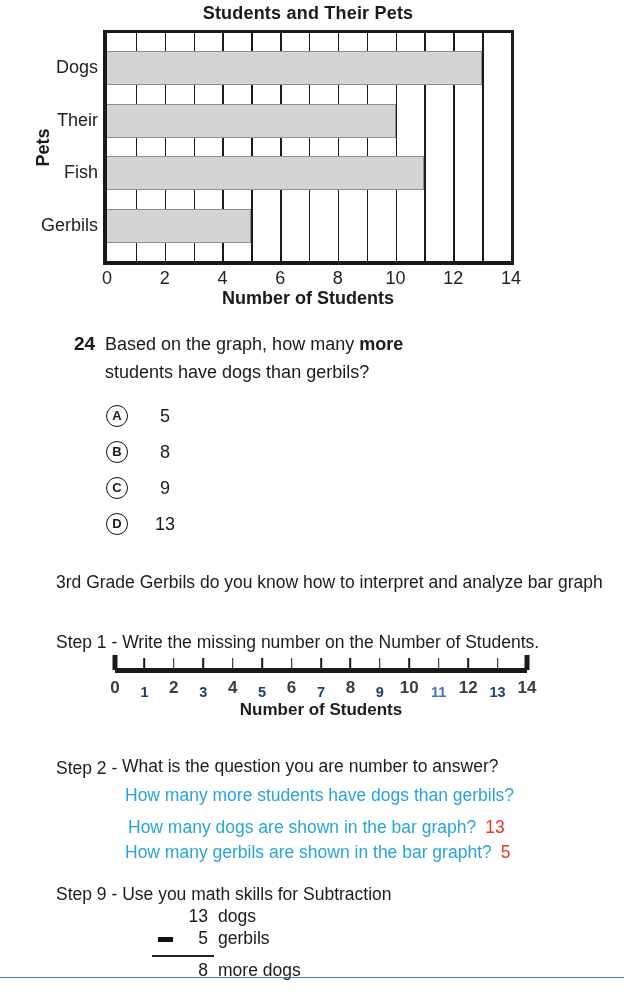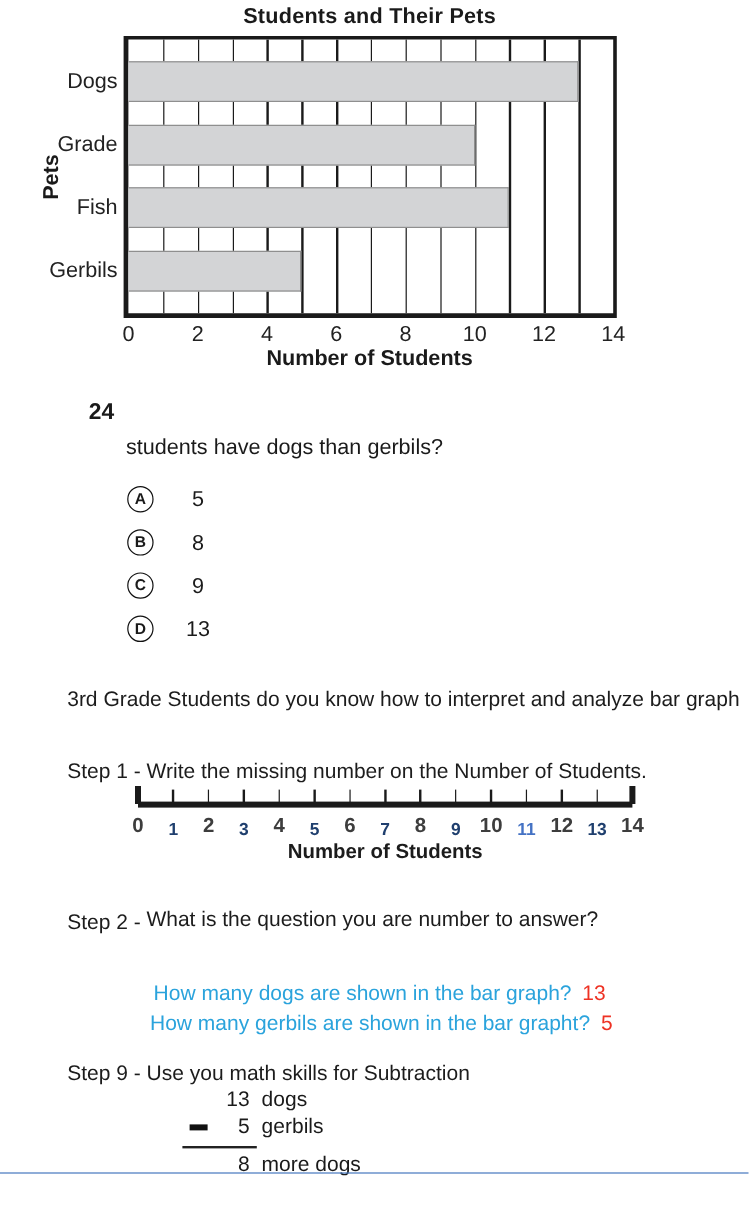--- a/index.html
+++ b/index.html
@@ -76,21 +76,21 @@
 <div id="canvas">
 
   <div class="chart-title">Students and Their Pets</div>
 
   <div class="pets-wrap">
     <span>Pets</span>
   </div>
 
   <div id="ycats">
       <div class="ycat" style="top: 57.4px;">Dogs</div>
-      <div class="ycat" style="top: 109.8px;">Grade</div>
+      <div class="ycat" style="top: 109.8px;">Their</div>
       <div class="ycat" style="top: 162.2px;">Fish</div>
       <div class="ycat" style="top: 214.6px;">Gerbils</div>
     </div>
 
   <div class="plot" id="plot">
       <div class="gridline" style="left: 7.14286%;"></div>
       <div class="gridline" style="left: 14.2857%;"></div>
       <div class="gridline" style="left: 21.4286%;"></div>
       <div class="gridline" style="left: 28.5714%;"></div>
       <div class="gridline" style="left: 35.7143%;"></div>
@@ -114,20 +114,21 @@
       <div class="xtick" style="left: 222.429px;">4</div>
       <div class="xtick" style="left: 280.143px;">6</div>
       <div class="xtick" style="left: 337.857px;">8</div>
       <div class="xtick" style="left: 395.571px;">10</div>
       <div class="xtick" style="left: 453.286px;">12</div>
       <div class="xtick" style="left: 511px;">14</div>
     </div>
   <div class="chart-xlabel">Number of Students</div>
 
   <div class="qnum">24</div>
+  <div class="qline1"><span>Based on the graph, how many </span><b>more</b></div>
   <div class="qline2">students have dogs than gerbils?</div>
 
   <div id="choices">
       <div class="choice-row" style="top: 405px;">
         <span class="choice-circle">A</span>
         <span class="choice-value">5</span>
       </div>
       <div class="choice-row" style="top: 441px;">
         <span class="choice-circle">B</span>
         <span class="choice-value">8</span>
@@ -135,21 +136,21 @@
       <div class="choice-row" style="top: 477px;">
         <span class="choice-circle">C</span>
         <span class="choice-value">9</span>
       </div>
       <div class="choice-row" style="top: 513px;">
         <span class="choice-circle">D</span>
         <span class="choice-value">13</span>
       </div>
     </div>
 
-  <div class="calib expl1">3rd Grade Students do you know how to interpret and analyze bar graph</div>
+  <div class="calib expl1">3rd Grade Gerbils do you know how to interpret and analyze bar graph</div>
 
   <div class="calib step1">Step 1 - Write the missing number on the Number of Students.</div>
   <div id="numline">
     <div class="nl-bar"></div>
     <div class="nl-label">Number of Students</div>
   <div class="nl-tick end" style="left: 0px;"></div>
       <div class="nl-num printed" style="left: 0px;">0</div>
       <div class="nl-tick" style="left: 29.4286px;"></div>
       <div class="nl-num written" style="left: 29.4286px;">1</div>
       <div class="nl-tick" style="left: 58.8571px;"></div>
@@ -175,20 +176,21 @@
       <div class="nl-tick" style="left: 353.143px;"></div>
       <div class="nl-num printed" style="left: 353.143px;">12</div>
       <div class="nl-tick" style="left: 382.571px;"></div>
       <div class="nl-num written" style="left: 382.571px;">13</div>
       <div class="nl-tick end" style="left: 412px;"></div>
       <div class="nl-num printed" style="left: 412px;">14</div>
     </div>
 
   <div class="calib step2-head">Step 2 -</div>
   <div class="calib step2-q">What is the question you are number to answer?</div>
+  <div class="calib blue s2-restate">How many more students have dogs than gerbils?</div>
   <div class="calib s2-dogs"><span class="blue">How many dogs are shown in the bar graph?</span><span class="red ans">13</span></div>
   <div class="calib s2-gerbils"><span class="blue">How many gerbils are shown in the bar grapht?</span><span class="red ans">5</span></div>
 
   <div class="calib step3-head">Step 9 - Use you math skills for Subtraction</div>
   <div class="sub-block">
     <div class="sub-row" style="top:0">
       <span class="num">13</span>
       <span class="lab">dogs</span>
     </div>
     <div class="sub-row" style="top:22px">

